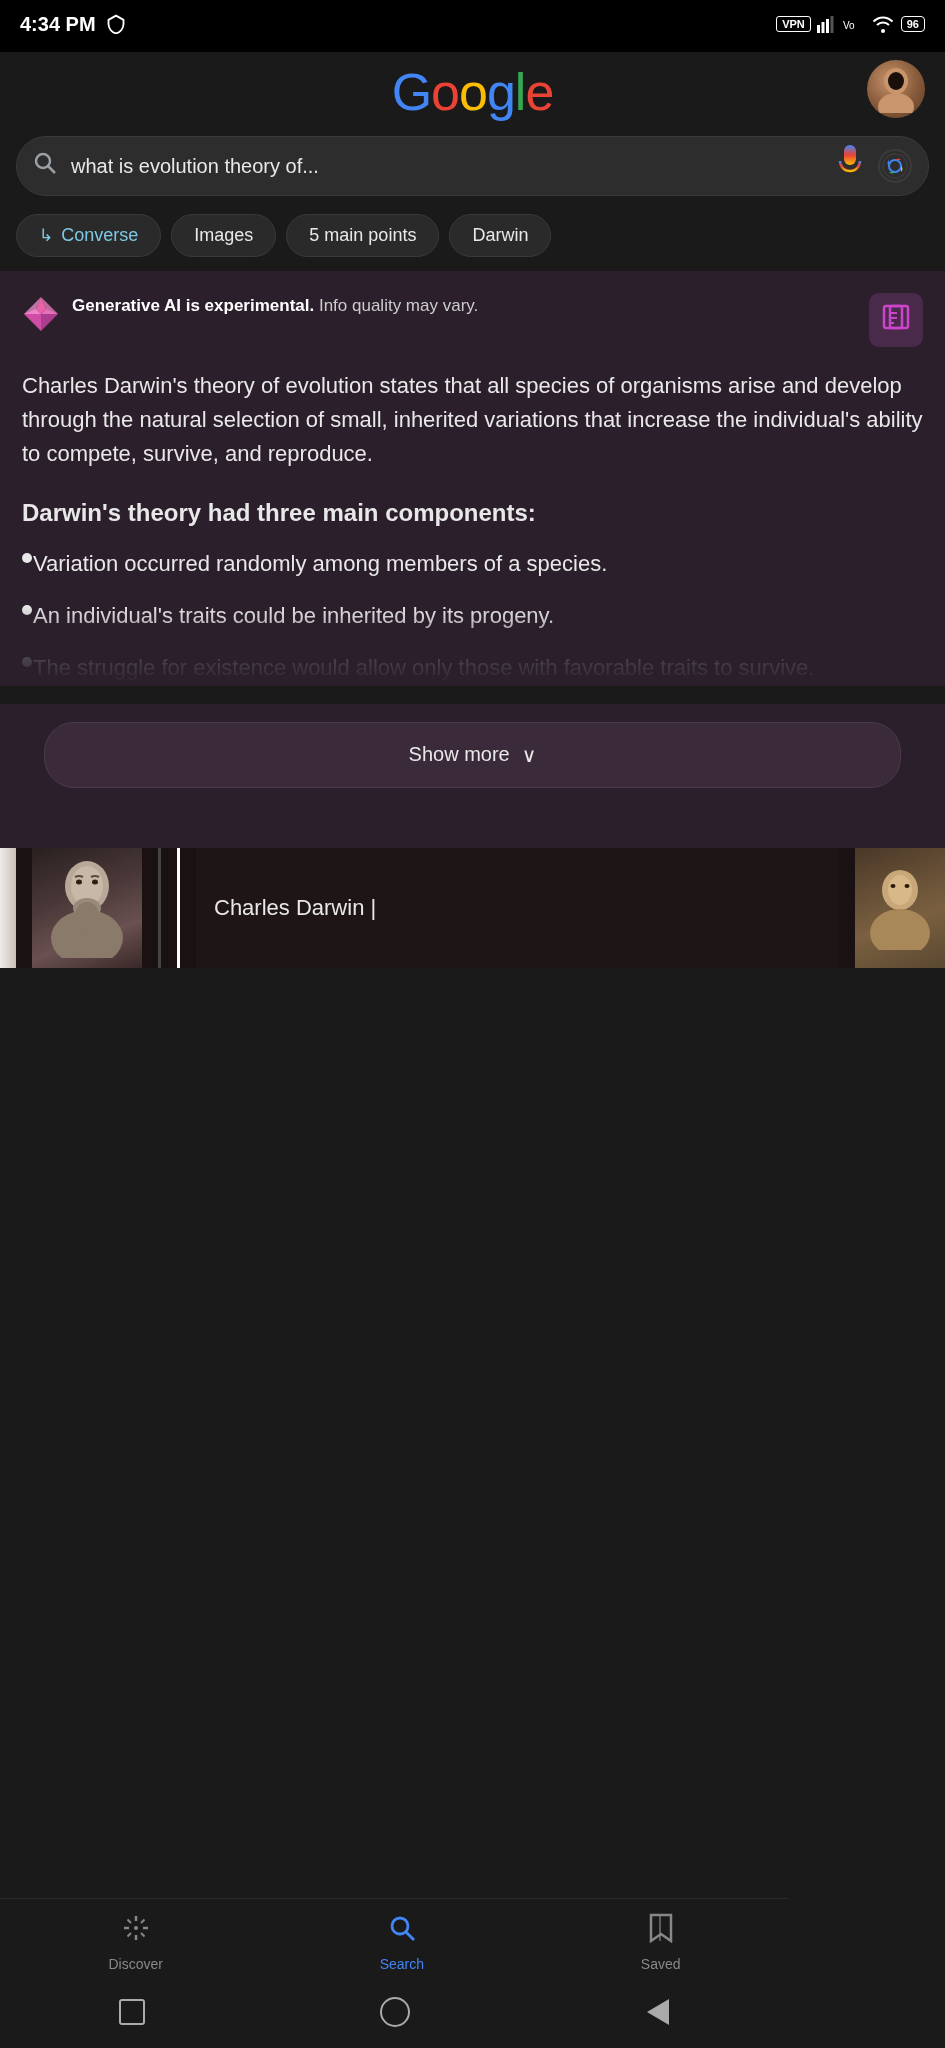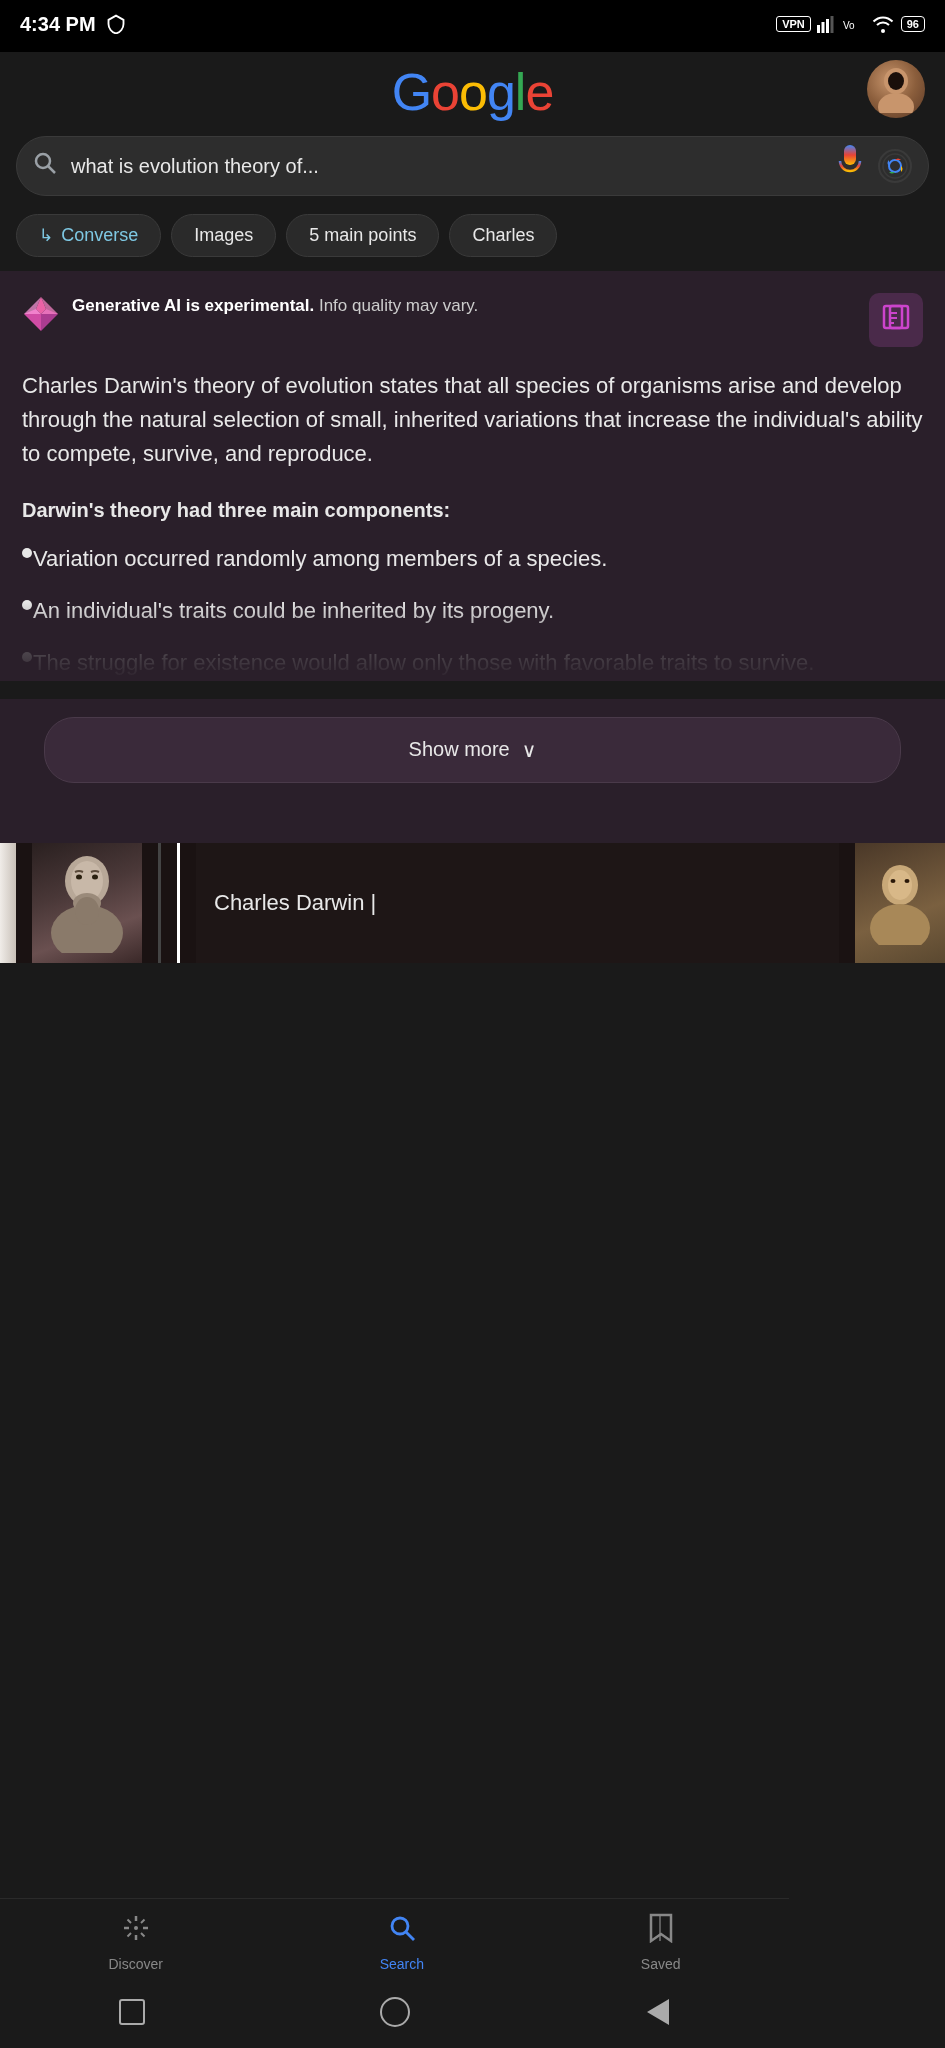--- a/index.html
+++ b/index.html
@@ -216,21 +216,21 @@
     }
 
     .ai-answer-text {
       font-size: 22px;
       line-height: 1.55;
       color: #e8e8e8;
       margin-bottom: 28px;
     }
 
     .ai-components-title {
-      font-size: 20px;
+      font-size: 24px;
       font-weight: 700;
       color: #e8e8e8;
       margin-bottom: 20px;
     }
 
     .ai-bullet-list {
       list-style: none;
       margin-bottom: 0;
     }
     .ai-bullet-list li {
@@ -503,21 +503,21 @@
     <span class="chip-arrow">↳</span>
     <span class="chip-converse">Converse</span>
   </div>
   <div class="chip">
     <span>Images</span>
   </div>
   <div class="chip">
     <span>5 main points</span>
   </div>
   <div class="chip">
-    <span>Charles</span>
+    <span>Darwin</span>
   </div>
 </div>
 
 <div class="ai-section">
 
   <div class="ai-disclaimer">
     <div class="ai-disclaimer-left">
 
       <svg class="ai-gem-icon" viewBox="0 0 38 38" fill="none">
         <path d="M19 2 L24 14 L19 19 L14 14 Z" fill="#ff69b4" opacity="0.9"></path>

